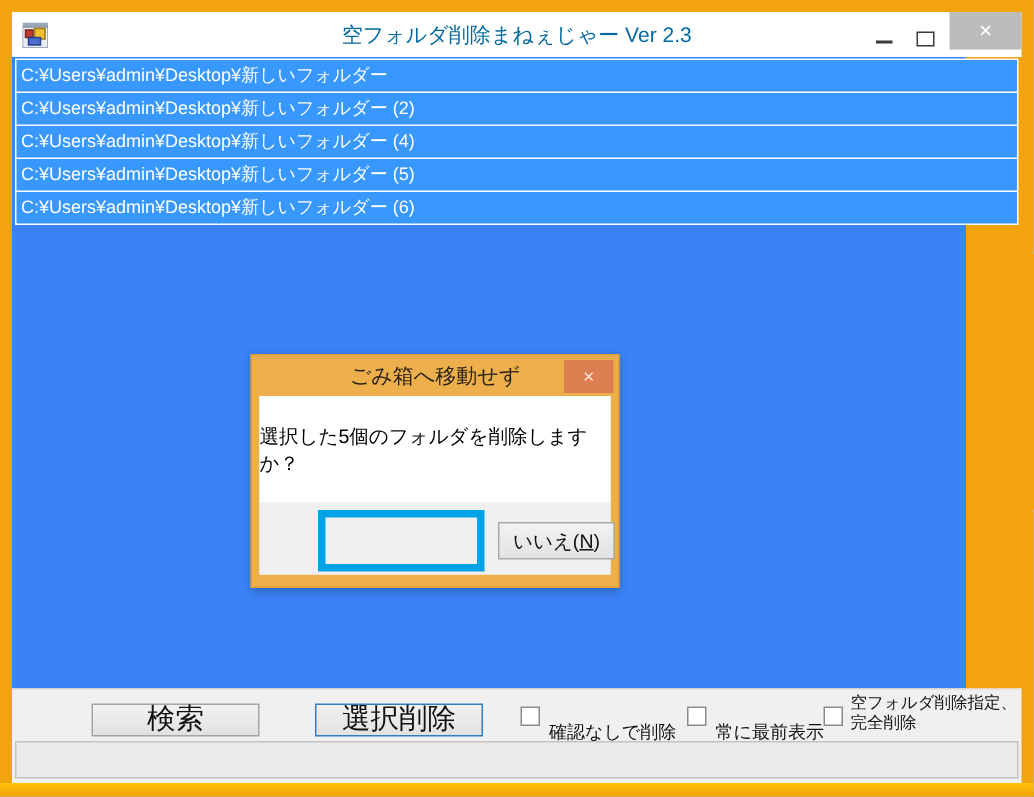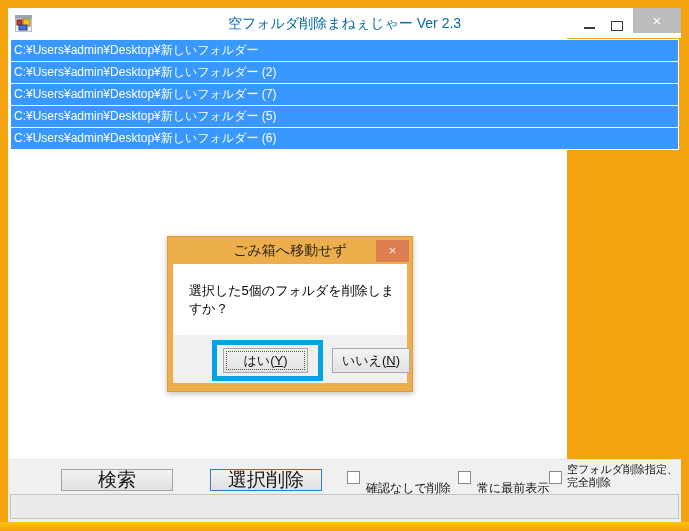--- a/index.html
+++ b/index.html
@@ -15,37 +15,37 @@
   .form-icon { position:absolute; left:7px; top:7px; width:17px; height:17px; }
   .title-text { position:absolute; left:0; right:0; top:0; height:30px; line-height:30px;
     text-align:center; font-size:14px; color:#0369a1; }
   .btn-min { position:absolute; right:86px; top:19px; width:11px; height:2px; background:#3a3a3a; }
   .btn-max { position:absolute; right:58px; top:13px; width:12px; height:10px;
     border:1px solid #3a3a3a; background:transparent; }
   .btn-close { position:absolute; right:0; top:0; width:48px; height:25px; background:#bcbcbc;
     color:#ffffff; font-size:15px; line-height:25px; text-align:center; }
 
   
-  .client { position:absolute; left:8px; top:38px; width:559px; height:421px; background:#ffffff; }
+  .client { position:absolute; left:8px; top:38px; width:636px; height:421px; background:#3b82f6; }
   .listbox { position:absolute; left:2px; top:1px; width:669px; background:#ffffff; padding:1px; }
   .list-item { height:21px; line-height:21px; margin-bottom:1px; background:#3898fd; color:#ffffff;
     font-size:12px; padding-left:3px; white-space:nowrap; overflow:hidden; }
   .list-item:last-child { margin-bottom:0; }
 
   
   .dialog { position:absolute; left:159px; top:198px; width:246px; height:156px;
     background:#edae4c; border:1px solid #dc9c3a; box-shadow:0 2px 6px rgba(0,0,0,0.25); }
   .dialog-title { position:absolute; left:0; right:0; top:0; height:27px; line-height:27px;
     text-align:center; font-size:14px; color:#2a2318; }
   .dialog-close { position:absolute; top:3px; right:3px; width:33px; height:22px; background:#dd7f50;
     color:#fbe9df; font-size:13px; line-height:22px; text-align:center; }
   .dialog-inner { position:absolute; left:5px; right:5px; top:27px; bottom:8px; background:#ffffff; }
   .dialog-body { position:absolute; left:0; right:0; top:0; height:71px; background:#ffffff;
     display:flex; align-items:center; }
-  .dialog-message { padding-left:16px; font-size:13px; color:#000000; }
+  .dialog-message { font-size:13px; color:#000000; }
   .dialog-footer { position:absolute; left:0; right:0; top:71px; bottom:0; background:#f0f0f0; }
 
   .dlg-btn { position:absolute; height:25px; background:linear-gradient(#f3f3f3,#e2e2e2);
     border:1px solid #a9a9a9; font-size:13px; color:#111; text-align:center;
     display:flex; align-items:center; justify-content:center;
     font-family:"Liberation Sans","DejaVu Sans",sans-serif; }
   .btn-yes { left:55px; top:111px; width:85px; }
   .btn-no  { left:164px; top:111px; width:78px; }
   .focus-rect { position:absolute; inset:2px; border:1px dotted #555; pointer-events:none; }
   .mnemonic { text-decoration:underline; }
@@ -89,37 +89,33 @@
     <div class="title-text">空フォルダ削除まねぇじゃー Ver 2.3</div>
     <div class="btn-min"></div>
     <div class="btn-max"></div>
     <div class="btn-close">×</div>
   </div>
 
   <div class="client">
     <div class="listbox">
       <div class="list-item">C:¥Users¥admin¥Desktop¥新しいフォルダー</div>
       <div class="list-item">C:¥Users¥admin¥Desktop¥新しいフォルダー (2)</div>
-      <div class="list-item">C:¥Users¥admin¥Desktop¥新しいフォルダー (7)</div>
+      <div class="list-item">C:¥Users¥admin¥Desktop¥新しいフォルダー (4)</div>
       <div class="list-item">C:¥Users¥admin¥Desktop¥新しいフォルダー (5)</div>
       <div class="list-item">C:¥Users¥admin¥Desktop¥新しいフォルダー (6)</div>
     </div>
 
     <div class="dialog">
       <div class="dialog-title">ごみ箱へ移動せず</div>
       <div class="dialog-close">×</div>
       <div class="dialog-inner">
         <div class="dialog-body">
           <div class="dialog-message">選択した5個のフォルダを削除しますか？</div>
         </div>
         <div class="dialog-footer"></div>
-      </div>
-      <div class="dlg-btn btn-yes">
-        <span><span>はい(</span><span class="mnemonic">Y</span><span>)</span></span>
-        <span class="focus-rect"></span>
       </div>
       <div class="dlg-btn btn-no">
         <span><span>いいえ(</span><span class="mnemonic">N</span><span>)</span></span>
       </div>
       <div class="action-highlight"></div>
     </div>
   </div>
 
   <div class="bottom-area">
     <div class="form-btn btn-search">検索</div>

